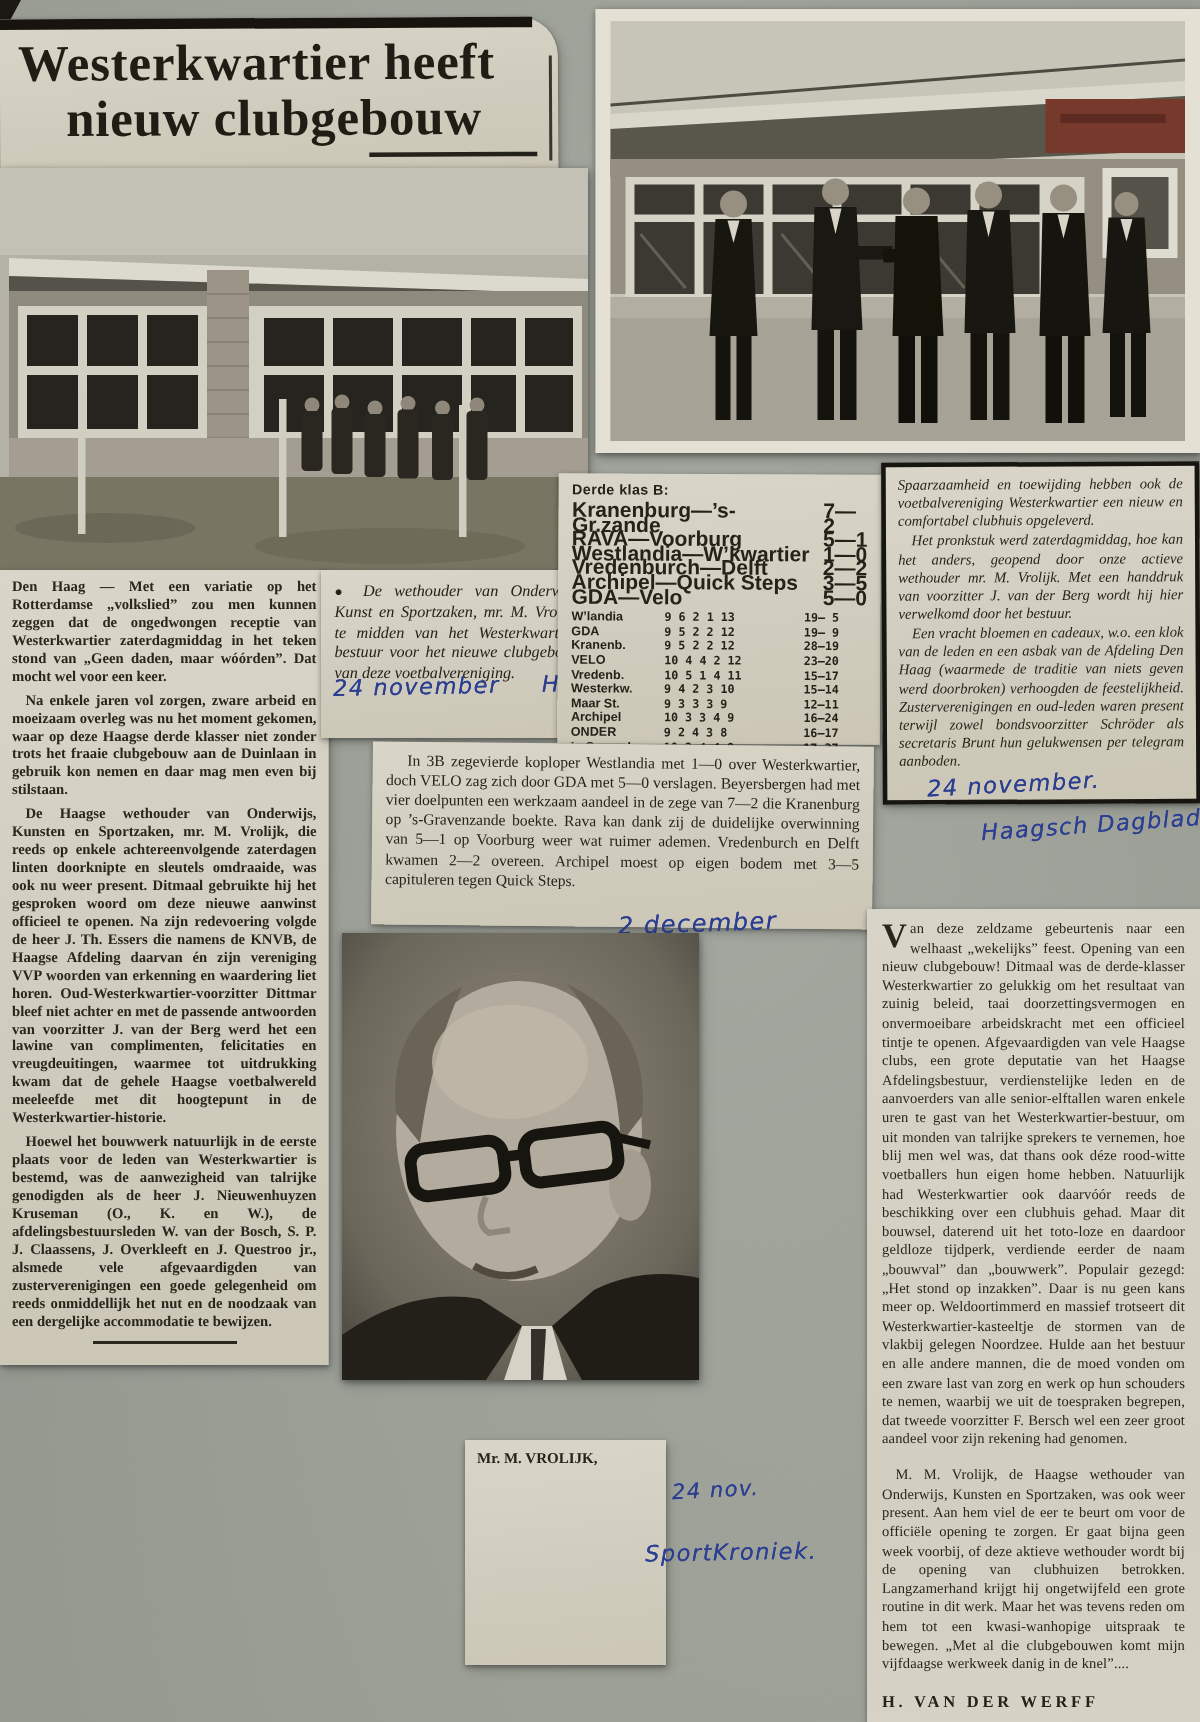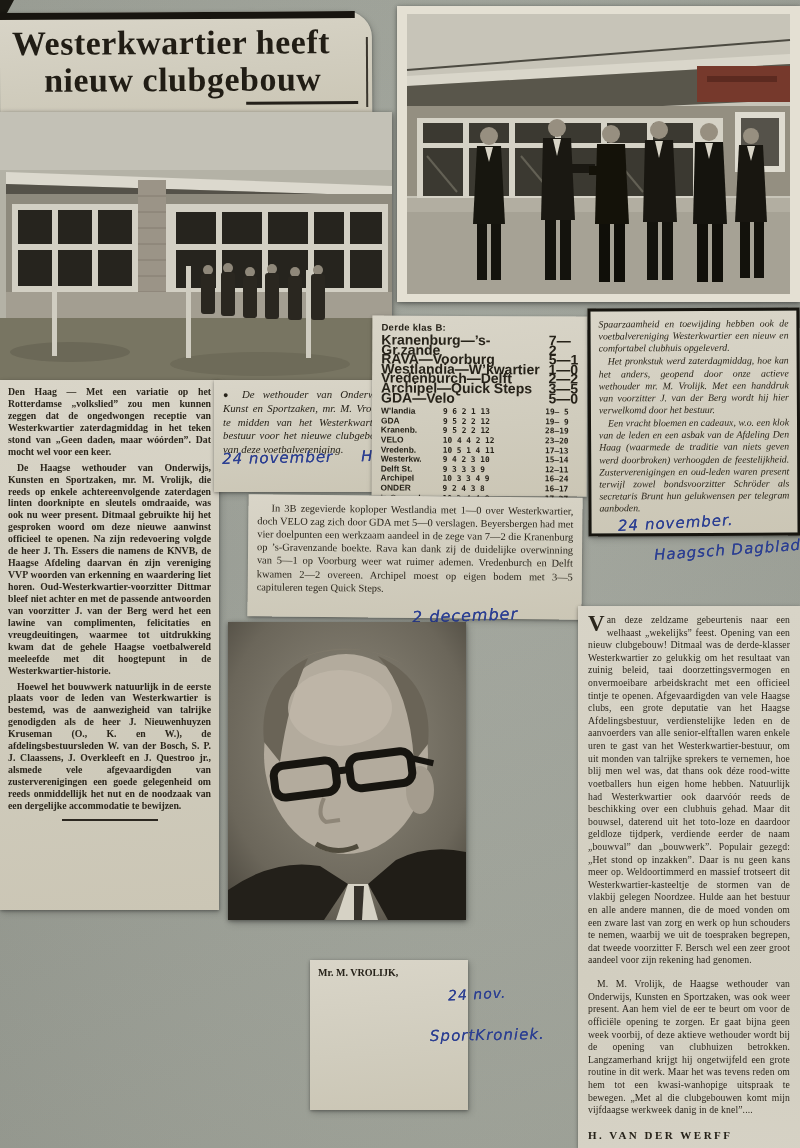--- a/index.html
+++ b/index.html
@@ -49,34 +49,34 @@
   .hw-sport{left:430px;top:1026px;font-size:15px;transform:rotate(-1deg);}
   
   .table-clip{left:372px;top:316px;width:215px;height:180px;padding:6px 9px 0 9px;
     box-sizing:border-box;transform:rotate(.3deg);font-family:"Liberation Sans", sans-serif;}
   .tbl-title{font-weight:bold;font-size:9.5px;margin-bottom:3px;letter-spacing:.3px;}
   .res{display:flex;justify-content:space-between;font-weight:bold;font-size:14px;line-height:9.6px;}
   .standings{margin-top:4px;}
   .st{display:flex;font-weight:bold;font-size:8.4px;line-height:9.6px;}
   .st .team{width:62px;}
   .st .stats{flex:1;text-align:left;font-family:"DejaVu Sans Mono", monospace;font-size:7.8px;}
-  .st .goals{width:42px;text-align:center;font-family:"DejaVu Sans Mono", monospace;font-size:7.8px;}
+  .st .goals{width:42px;text-align:left;font-family:"DejaVu Sans Mono", monospace;font-size:7.8px;}
   
   .onderdak{left:588px;top:308px;width:212px;height:228px;border:3px solid #17150f;
     box-sizing:border-box;padding:7px 8px;transform:rotate(-.3deg);}
   .onderdak h2{margin:0 0 2px 0;font-size:12px;font-style:italic;letter-spacing:.4px;color:#1e1a13;}
   .onderdak h2 .init{font-size:21px;font-weight:bold;}
   .onderdak p{margin:0;font-style:italic;font-size:9.8px;line-height:1.24;text-align:justify;color:#2a2519;}
   .onderdak p + p{text-indent:9px;margin-top:1px;}
   
   .middle-article{left:248px;top:496px;width:334px;height:122px;padding:7px 9px;
     box-sizing:border-box;transform:rotate(.6deg);}
   .middle-article p{margin:0;font-size:10.4px;line-height:1.26;text-align:justify;text-indent:14px;color:#29241a;}
   
-  .portrait-caption{left:310px;top:960px;width:158px;height:150px;padding:7px 8px;box-sizing:border-box;}
+  .portrait-caption{left:310px;top:960px;width:134px;height:150px;padding:7px 8px;box-sizing:border-box;}
   .portrait-caption .nm{font-weight:bold;font-size:10px;margin:0 0 3px 0;}
   .portrait-caption .tx{font-style:italic;font-size:10px;line-height:1.42;margin:0;}
   
   .right-article{left:578px;top:606px;width:222px;height:542px;padding:8px 10px;box-sizing:border-box;
     background:linear-gradient(185deg,#d8d4c7 0%,#d2cec0 70%,#d6d2c5 100%);}
   .right-article p{margin:0;font-size:9.7px;line-height:1.3;text-align:justify;
     letter-spacing:.1px;color:#2b261c;}
   .right-article p.first::first-letter{float:left;font-size:23px;line-height:19px;
     font-weight:bold;padding-right:2px;}
   .right-article p + p{margin-top:11px;text-indent:9px;}
@@ -237,20 +237,21 @@
             <polygon points="350,140 358,140 354,155" fill="#d8d4c7"></polygon>
             <rect x="343" y="216" width="10" height="56" fill="#13120c"></rect>
             <rect x="357" y="216" width="10" height="56" fill="#13120c"></rect>
           </g>
       </g>
     </svg>
   </div>
 
   <div class="clip left-article">
     <p>Den Haag — Met een variatie op het Rotterdamse „volkslied” zou men kunnen zeggen dat de ongedwongen receptie van Westerkwartier zaterdagmiddag in het teken stond van „Geen daden, maar wóórden”. Dat mocht wel voor een keer.</p>
+    <p>Na enkele jaren vol zorgen, zware arbeid en moeizaam overleg was nu het moment gekomen, waar op deze Haagse derde klasser niet zonder trots het fraaie clubgebouw aan de Duinlaan in gebruik kon nemen en daar mag men even bij stilstaan.</p>
     <p>De Haagse wethouder van Onderwijs, Kunsten en Sportzaken, mr. M. Vrolijk, die reeds op enkele achtereenvolgende zaterdagen linten doorknipte en sleutels omdraaide, was ook nu weer present. Ditmaal gebruikte hij het gesproken woord om deze nieuwe aanwinst officieel te openen. Na zijn redevoering volgde de heer J. Th. Essers die namens de KNVB, de Haagse Afdeling daarvan én zijn vereniging VVP woorden van erkenning en waardering liet horen. Oud-Westerkwartier-voorzitter Dittmar bleef niet achter en met de passende antwoorden van voorzitter J. van der Berg werd het een lawine van complimenten, felicitaties en vreugdeuitingen, waarmee tot uitdrukking kwam dat de gehele Haagse voetbalwereld meeleefde met dit hoogtepunt in de Westerkwartier-historie.</p>
     <p>Hoewel het bouwwerk natuurlijk in de eerste plaats voor de leden van Westerkwartier is bestemd, was de aanwezigheid van talrijke genodigden als de heer J. Nieuwenhuyzen Kruseman (O., K. en W.), de afdelingsbestuursleden W. van der Bosch, S. P. J. Claassens, J. Overkleeft en J. Questroo jr., alsmede vele afgevaardigden van zusterverenigingen een goede gelegenheid om reeds onmiddellijk het nut en de noodzaak van een dergelijke accommodatie te bewijzen.</p>
     <div class="end-rule"></div>
   </div>
 
   <div class="clip left-caption">
     <div class="cap"><span class="bullet">●</span><span> De wethouder van Onderwijs, Kunst en Sportzaken, mr. M. Vrolijk, te midden van het Westerkwartier-bestuur voor het nieuwe clubgebouw van deze voetbalvereniging.</span></div>
   </div>
 
   <div class="hand hw-courant">
@@ -300,29 +301,29 @@
           <span class="goals">28—19</span>
         </div>
       <div class="st">
           <span class="team">VELO</span>
           <span class="stats">10 4 4 2 12</span>
           <span class="goals">23—20</span>
         </div>
       <div class="st">
           <span class="team">Vredenb.</span>
           <span class="stats">10 5 1 4 11</span>
-          <span class="goals">17—13</span>
+          <span class="goals">15—17</span>
         </div>
       <div class="st">
           <span class="team">Westerkw.</span>
           <span class="stats"> 9 4 2 3 10</span>
           <span class="goals">15—14</span>
         </div>
       <div class="st">
-          <span class="team">Delft St.</span>
+          <span class="team">Maar St.</span>
           <span class="stats"> 9 3 3 3  9</span>
           <span class="goals">12—11</span>
         </div>
       <div class="st">
           <span class="team">Archipel</span>
           <span class="stats">10 3 3 4  9</span>
           <span class="goals">16—24</span>
         </div>
       <div class="st">
           <span class="team">ONDER</span>

